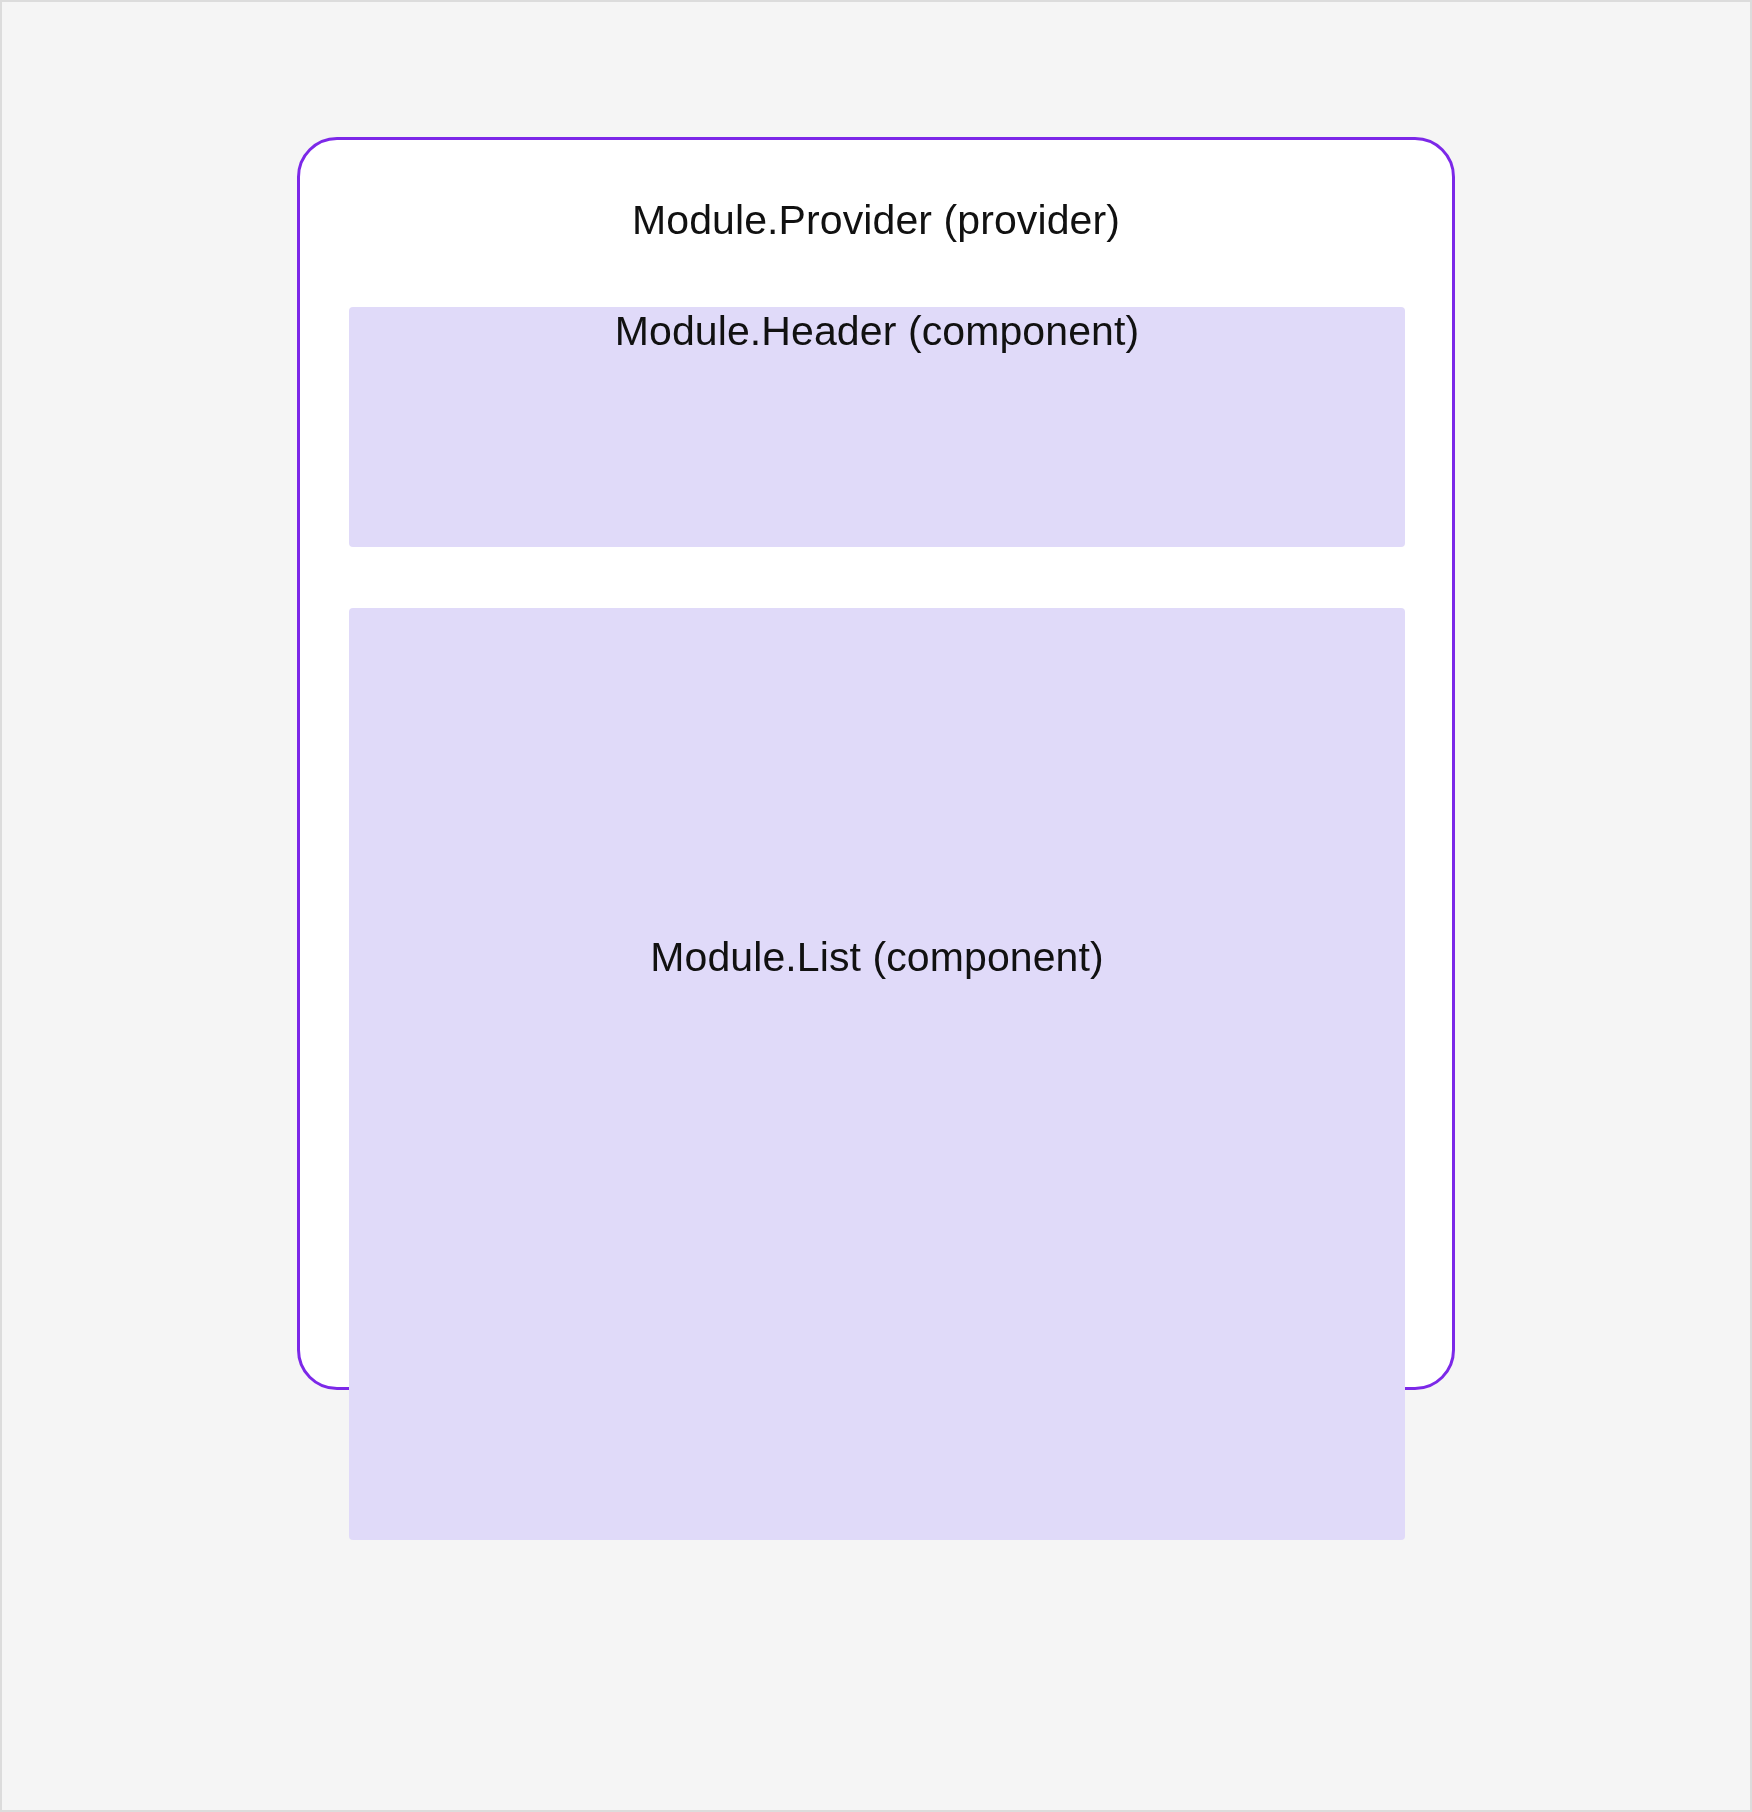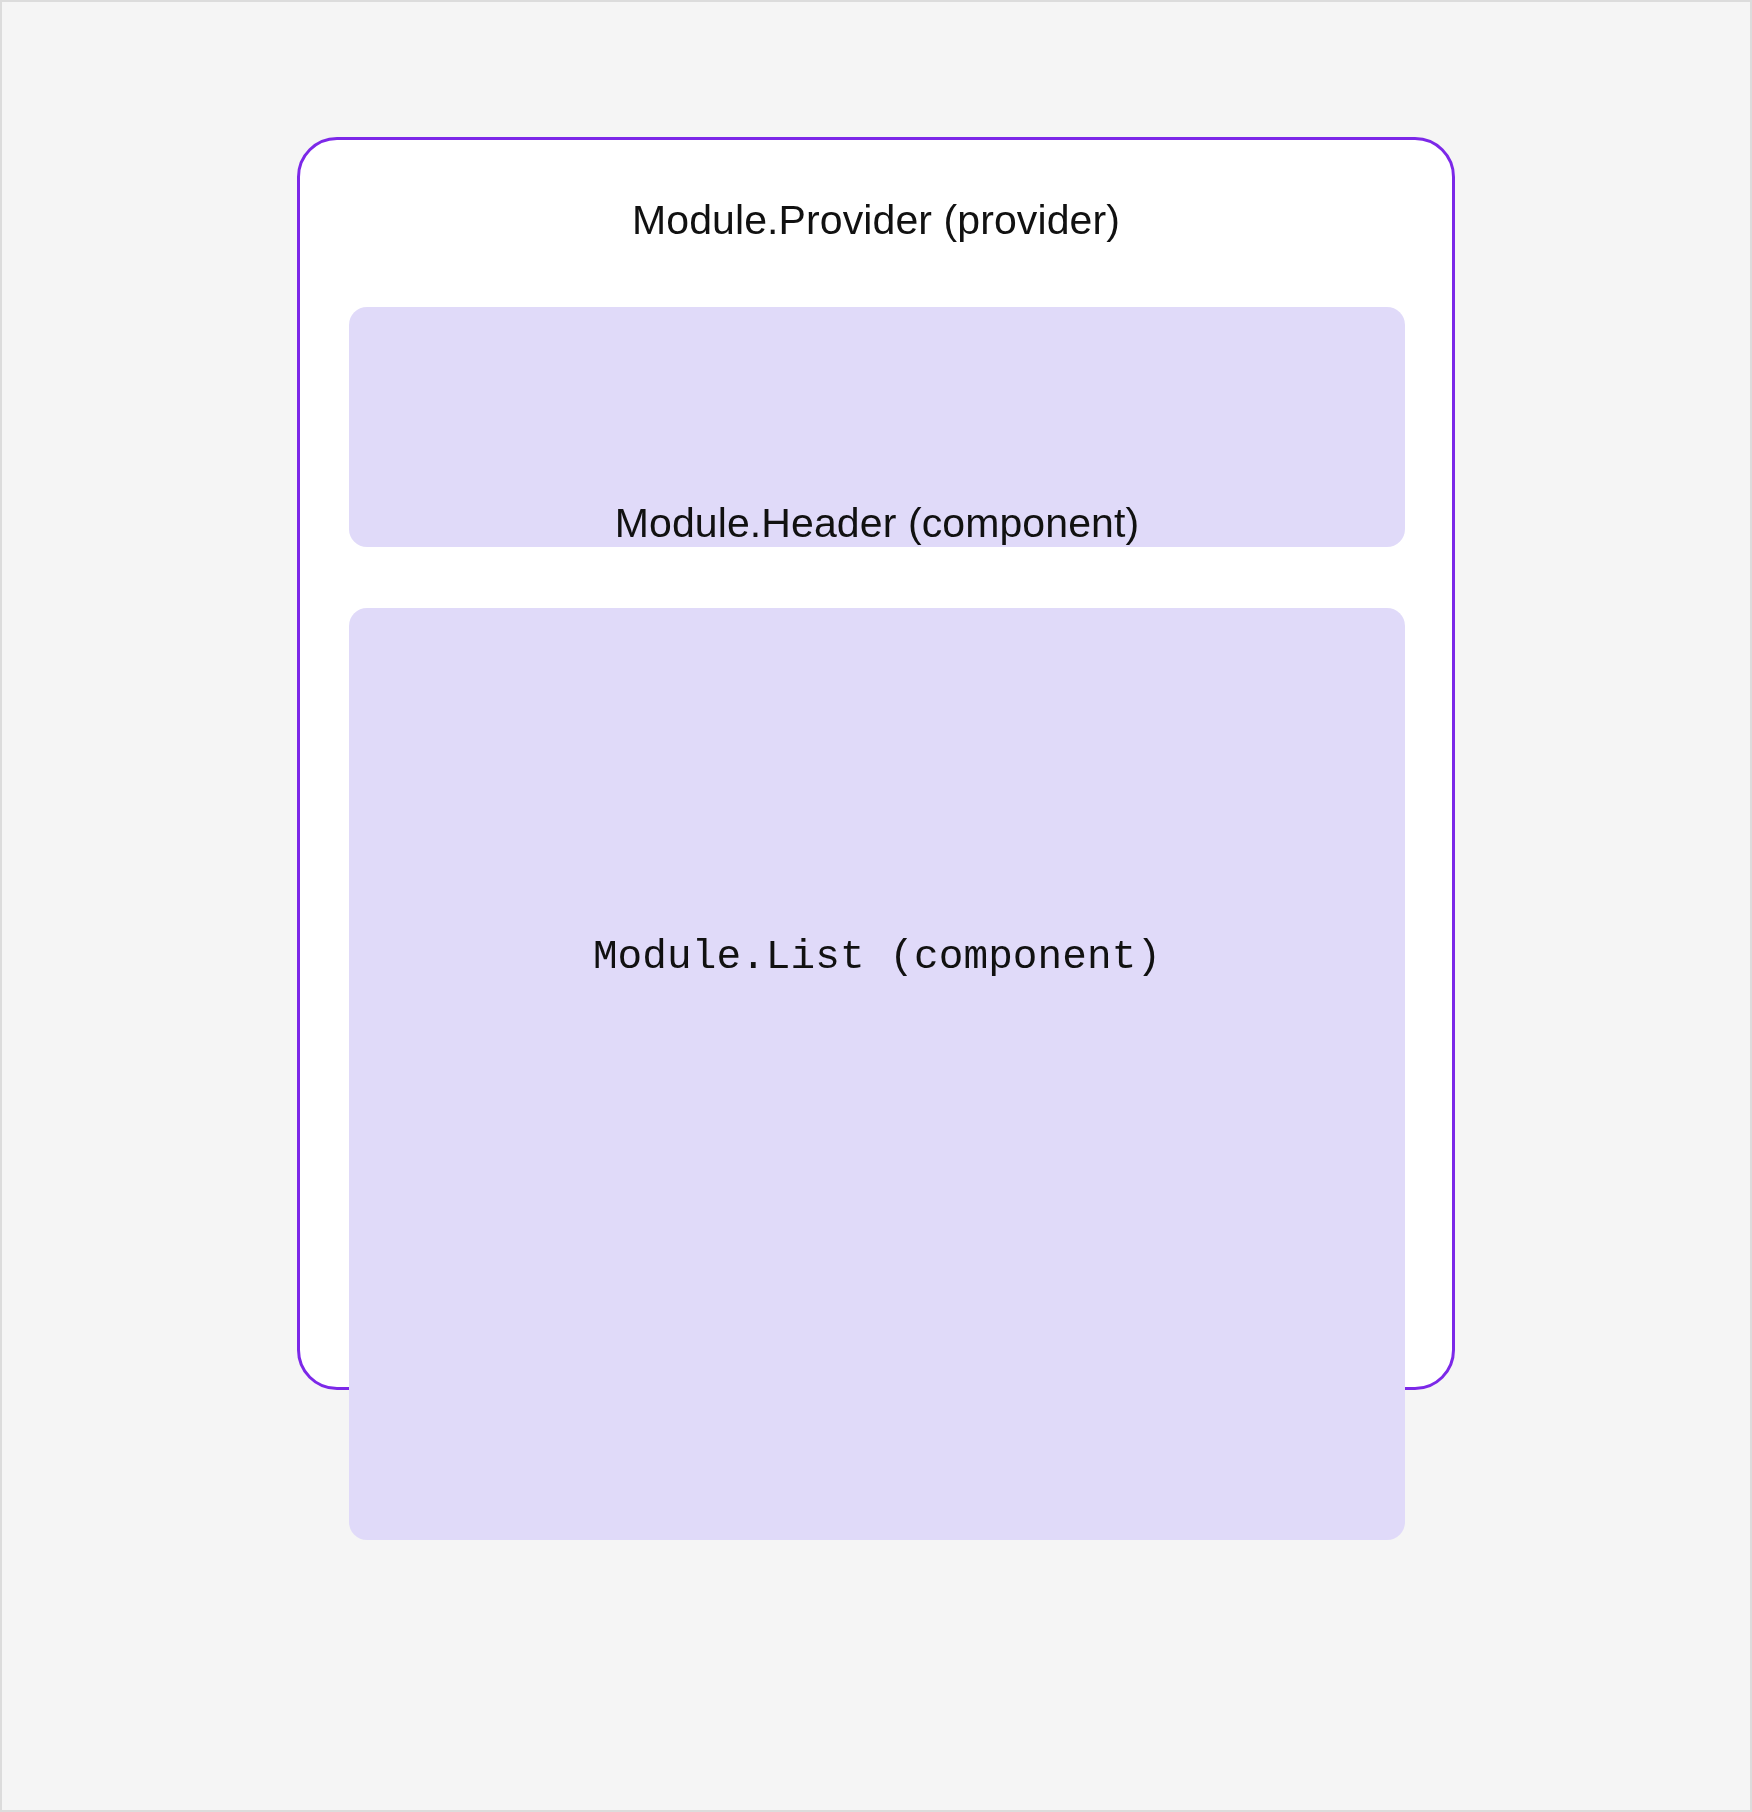--- a/index.html
+++ b/index.html
@@ -60,23 +60,23 @@
     line-height: 48px;
     color: #111111;
     letter-spacing: 0.1px;
     white-space: nowrap;
   }
 
   
   .component-block {
     position: absolute;
     background: #e0daf9;
-    border-radius: 18px;
+    border-radius: 4px;
     display: flex;
-    align-items: flex-end;
+    align-items: flex-start;
     justify-content: center;
   }
 
   #header-block {
     left: 49px;
     top: 167px;
     width: 1056px;
     height: 240px;
   }
 
@@ -95,21 +95,20 @@
     white-space: nowrap;
     text-align: center;
   }
 
   
   #list-block .component-label {
     position: absolute;
     left: 0;
     top: 325px;
     width: 100%;
-    font-family: Liberation Mono, monospace;
   }
 </style>
 </head>
 <body>
 
 <div id="canvas">
 
   <div id="provider-card">
 
     <div id="provider-title">Module.Provider (provider)</div>

